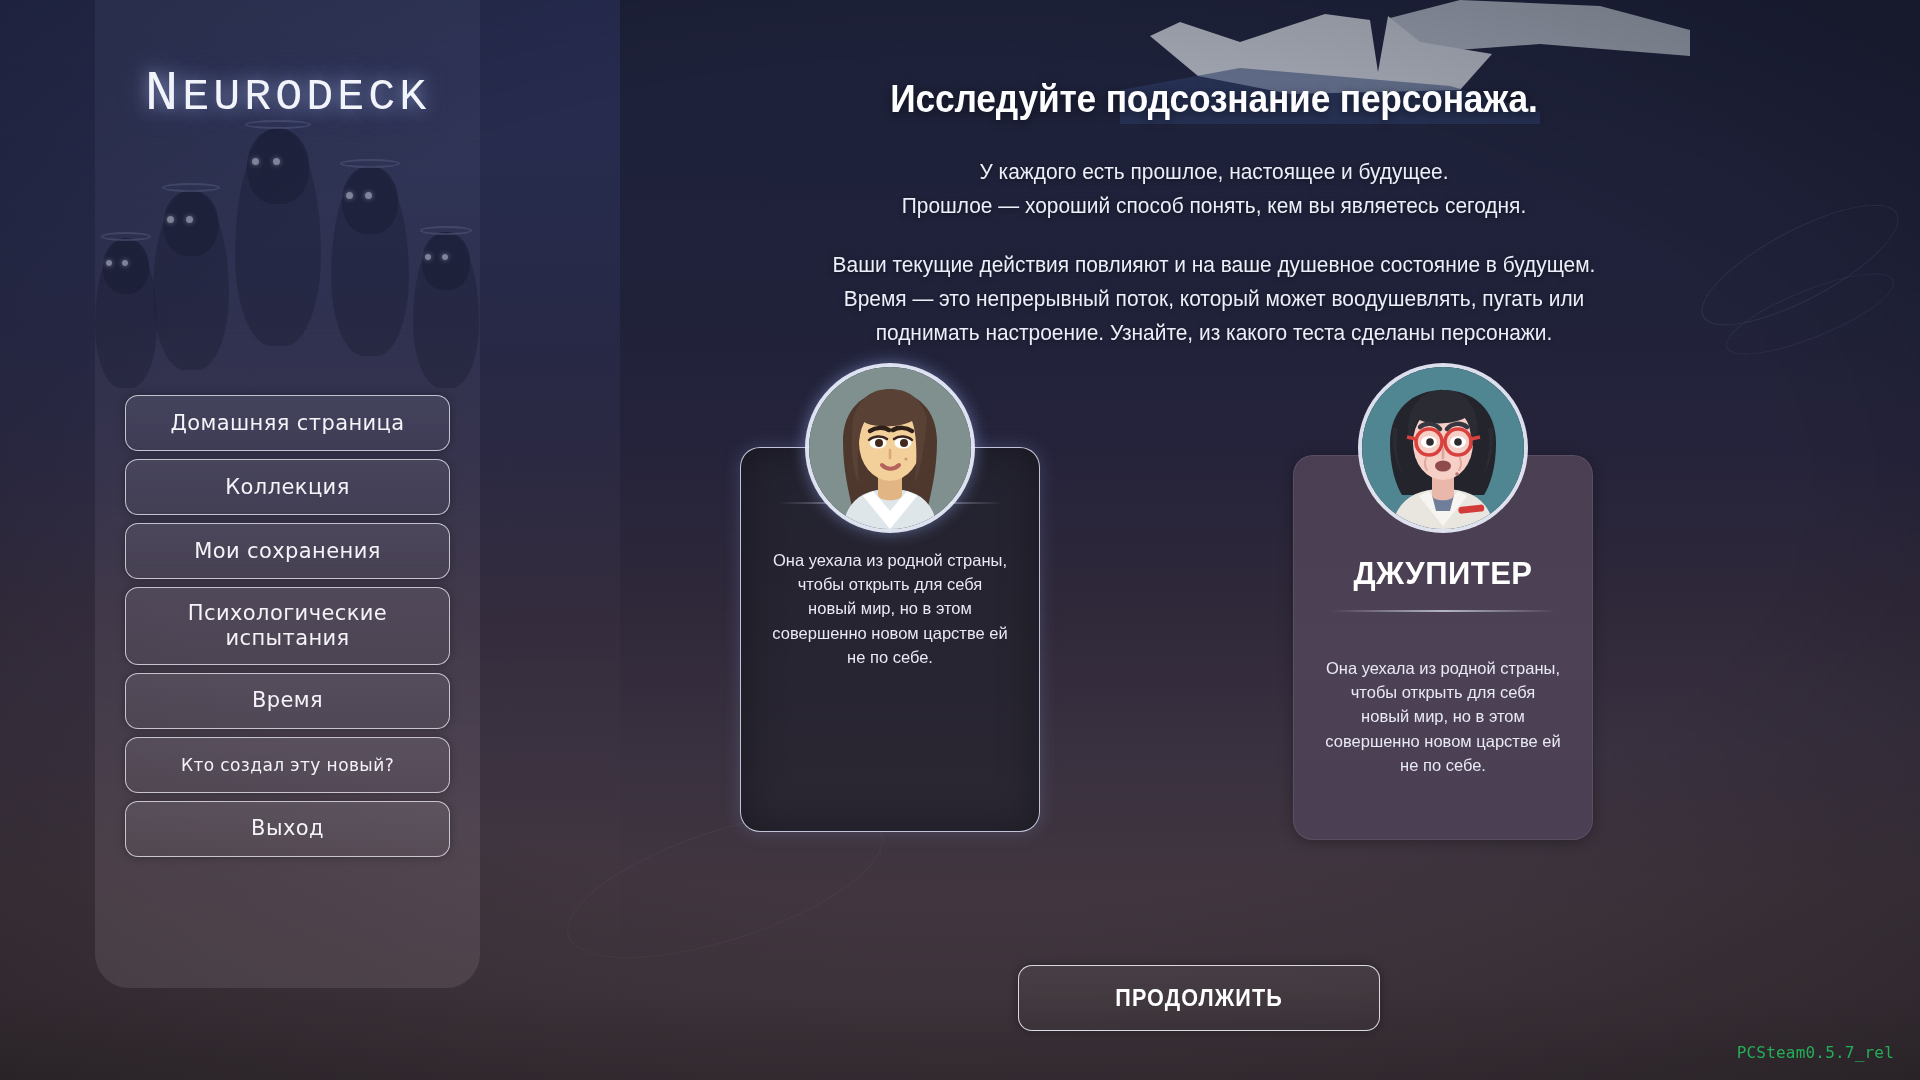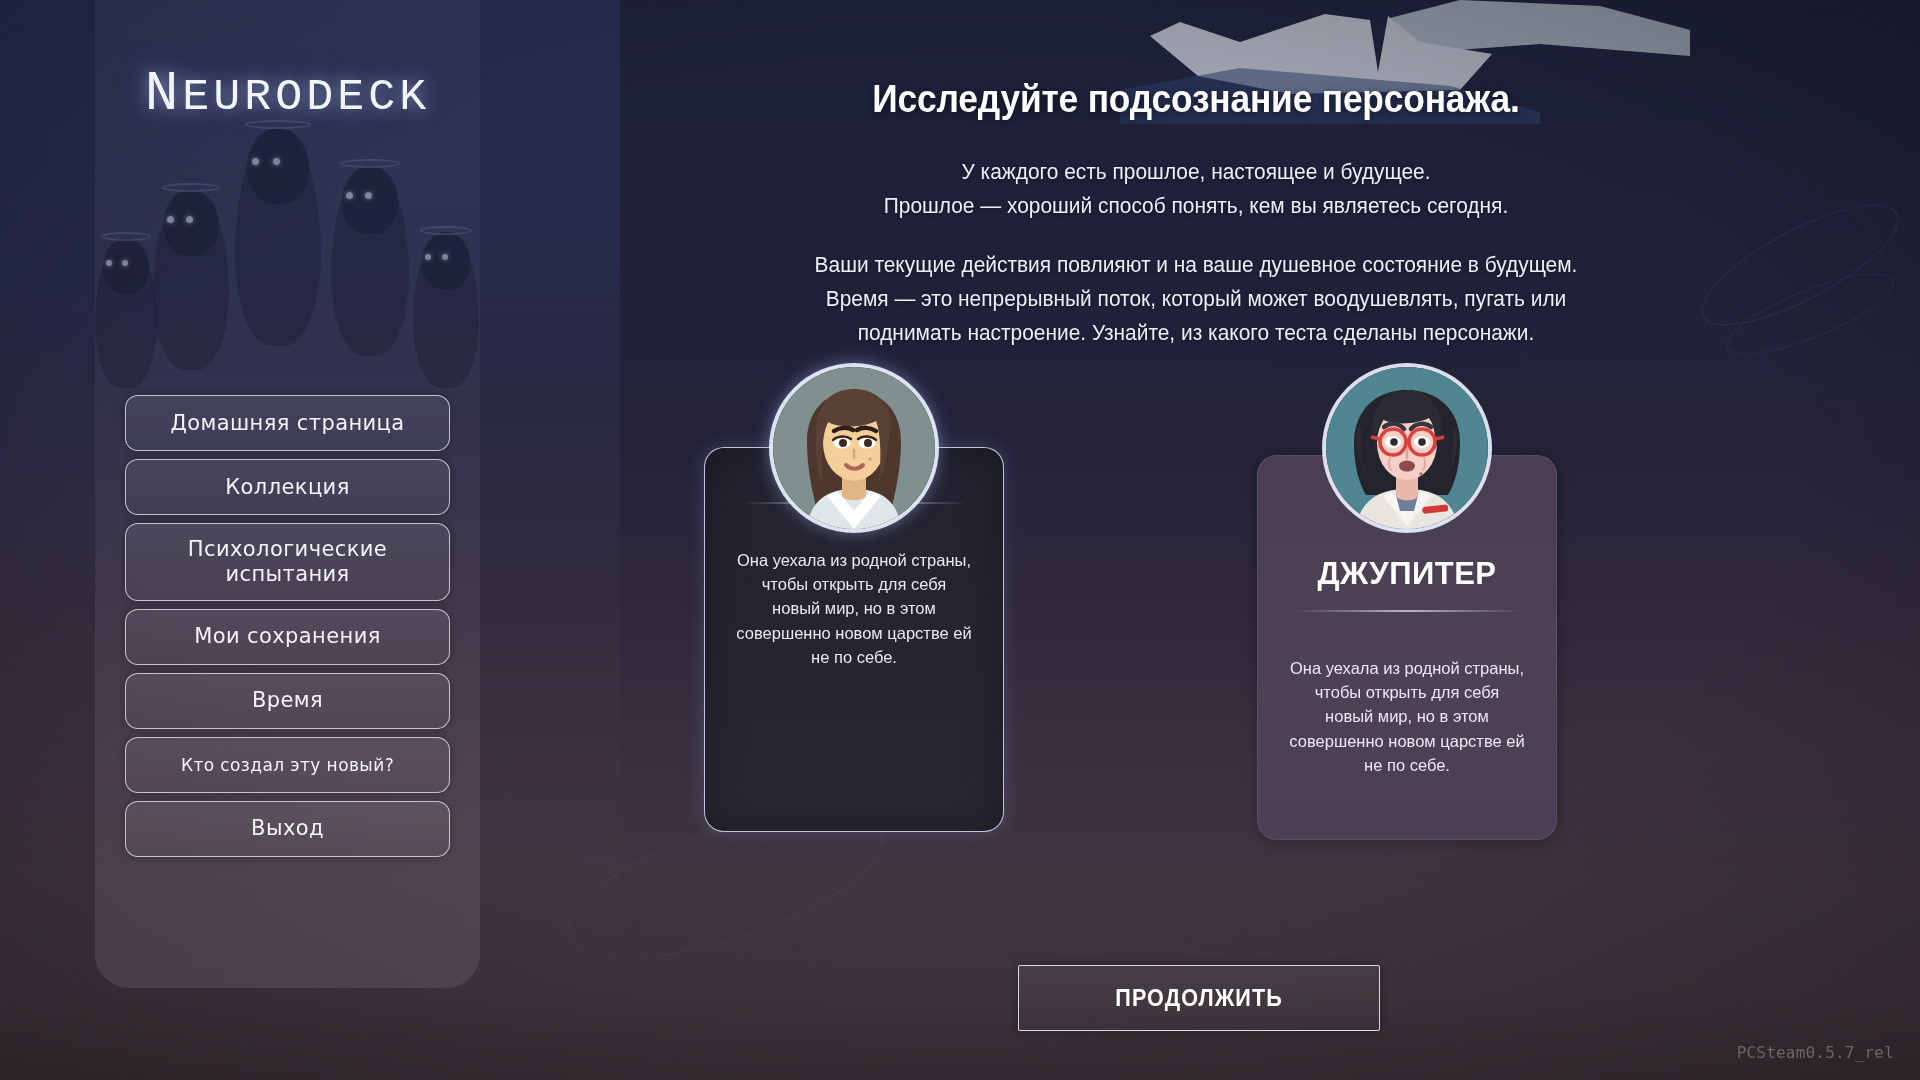--- a/index.html
+++ b/index.html
@@ -89,21 +89,21 @@
     display:flex;align-items:center;justify-content:center;
     text-align:center; line-height:1.18;
     padding:13px 12px; min-height:56px;
     box-shadow:0 0 9px rgba(0,0,0,.3);
     cursor:pointer;
   }
   .menu-btn.small{font-size:17px;}
   .menu-btn.two-line{min-height:68px;}
 
   
-  #main{position:absolute;left:472px;top:0;right:0;height:100%;text-decoration:underline;}
+  #main{position:absolute;left:508px;top:0;right:0;height:100%;text-decoration:underline;}
 
   #headline{
     position:absolute;left:0;right:0;top:78px;text-align:center;
     font-family:"Liberation Sans", sans-serif;
     font-weight:bold; font-size:38px; letter-spacing:-.2px;
     color:#fdfdff;
     transform:scaleX(.93); transform-origin:center;
     text-shadow:0 2px 10px rgba(0,0,0,.55);
   }
   .para{
@@ -149,35 +149,35 @@
     background:linear-gradient(to right, rgba(255,255,255,0), rgba(222,226,245,.72), rgba(255,255,255,0));}
   .card-desc{
     font-family:"Liberation Sans", sans-serif;
     font-size:16.5px;line-height:1.48;text-align:center;
     color:#e8e9f4;width:236px;
   }
 
   
   #continue-btn{
     position:absolute;left:1018px;top:965px;width:362px;height:66px;
-    border:1.8px solid rgba(236,236,246,.9);border-radius:2px;
+    border:1.8px solid rgba(236,236,246,.9);border-radius:14px;
     background:linear-gradient(to bottom, rgba(255,255,255,.055), rgba(255,255,255,.02));
     color:#ffffff;
     font-family:"Liberation Sans", sans-serif;
     font-weight:bold;font-size:24px;letter-spacing:1.2px;
     display:flex;align-items:center;justify-content:center;
     transform:none;cursor:pointer;
     box-shadow:0 0 10px rgba(0,0,0,.35);
   }
   #continue-btn span{display:block;transform:scaleX(.9);}
 
   #version{
     position:absolute;right:26px;bottom:18px;
     font-family:"DejaVu Sans Mono", monospace;
-    font-size:16px;color:#737373;opacity:.85;letter-spacing:.2px;
+    font-size:16px;color:#22c55e;opacity:.85;letter-spacing:.2px;
   }
 </style>
 </head>
 <body>
 
 <div id="bg-root">
   <div class="bg-gradient"></div>
 
   <svg class="bg-shard" style="left:1120px;top:-6px;width:420px;height:130px;" viewBox="0 0 420 130">
     <polygon points="30,42 60,28 120,48 205,20 250,26 258,78 268,22 300,48 372,60 340,96 170,100 78,82" fill="#aab0bb" opacity=".92"></polygon>
@@ -241,25 +241,25 @@
     <span><span class="cap">N</span>EURODECK</span>
   </div>
 
   <div id="menu">
     <div class="menu-btn">
       <span>Домашняя страница</span>
     </div>
     <div class="menu-btn">
       <span>Коллекция</span>
     </div>
+    <div class="menu-btn">
+      <span>Мои сохранения</span>
+    </div>
     <div class="menu-btn two-line">
       <span>Психологические испытания</span>
-    </div>
-    <div class="menu-btn">
-      <span>Мои сохранения</span>
     </div>
     <div class="menu-btn">
       <span>Время</span>
     </div>
     <div class="menu-btn small">
       <span>Кто создал эту новый?</span>
     </div>
     <div class="menu-btn">
       <span>Выход</span>
     </div>

